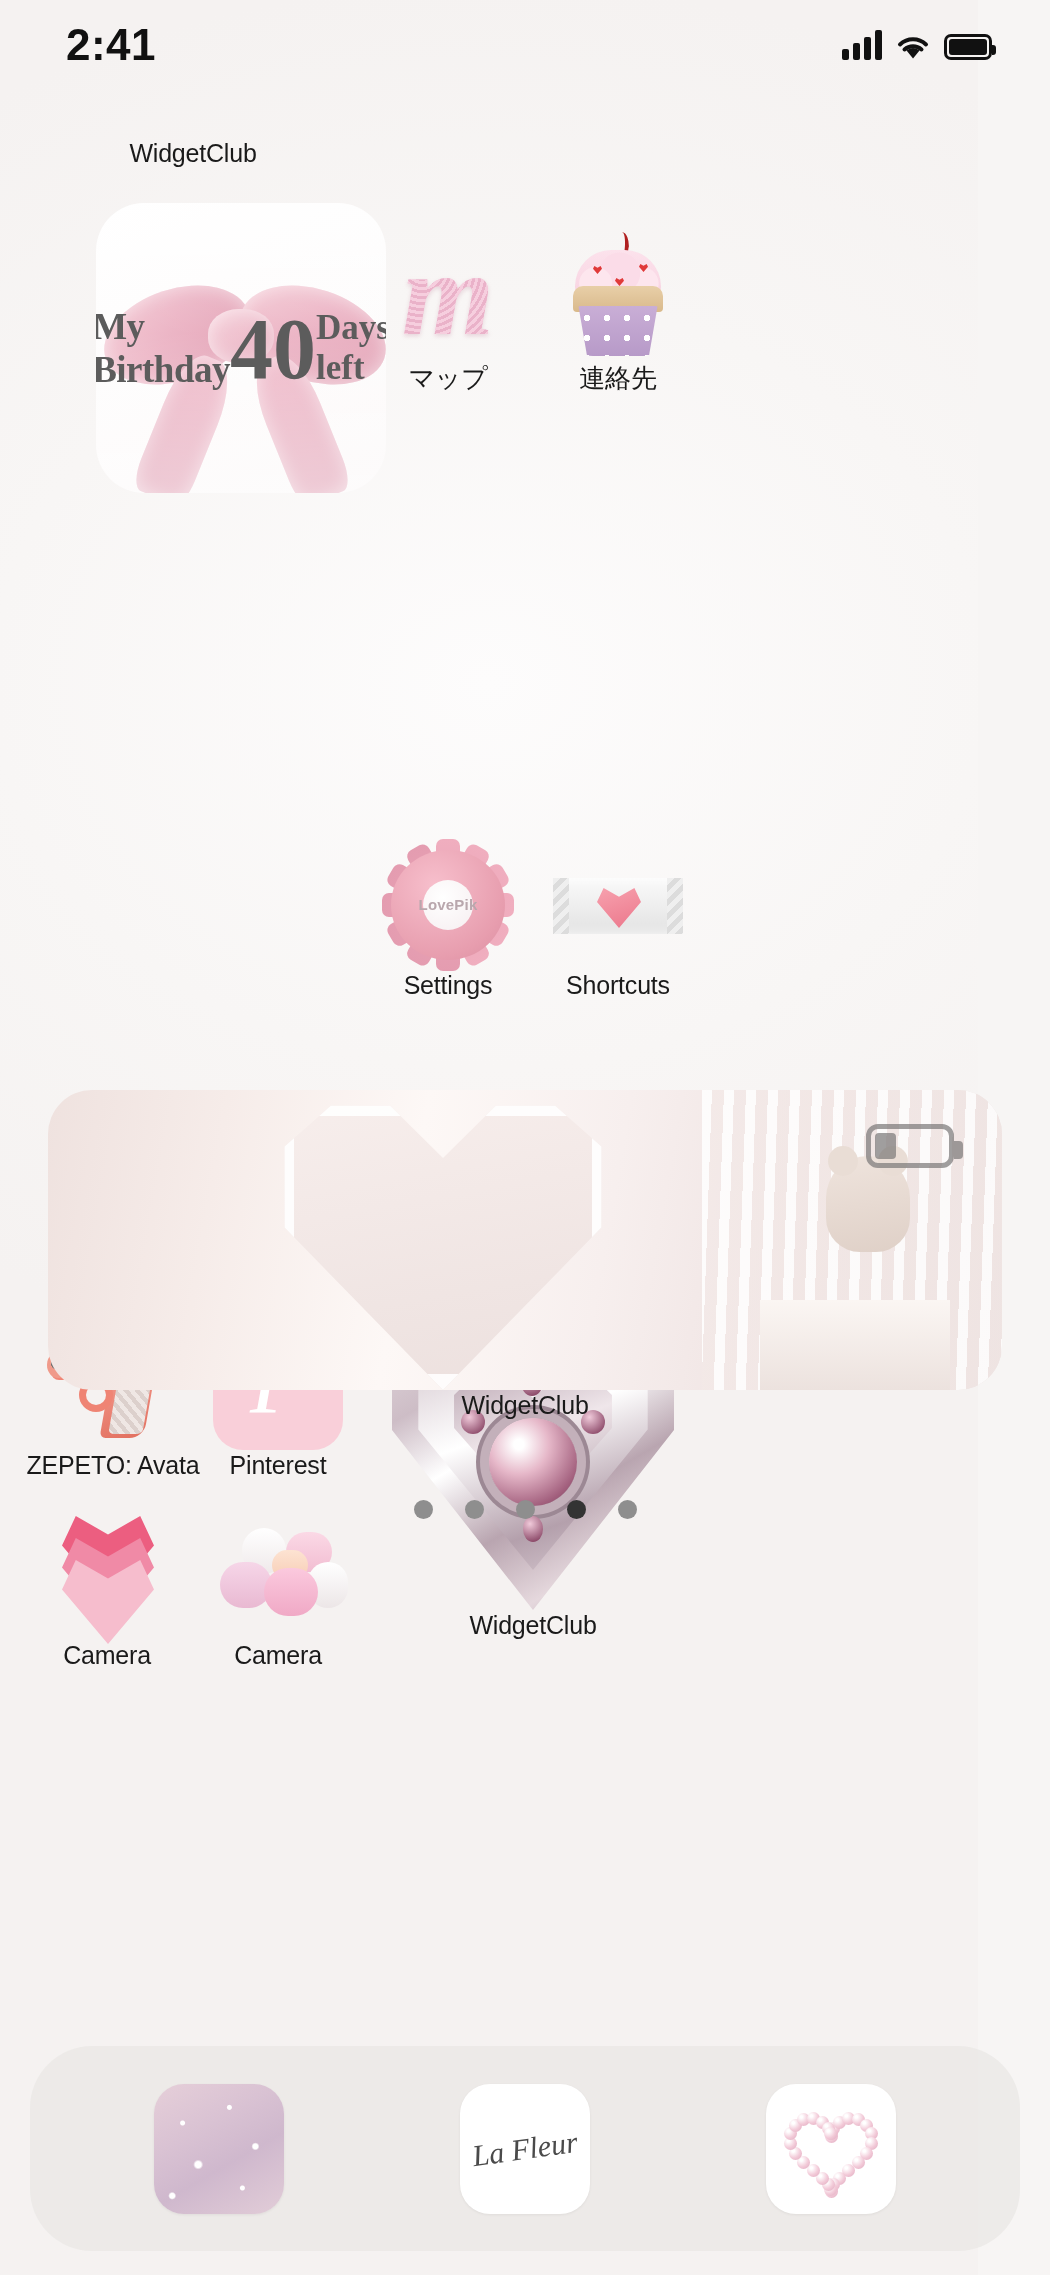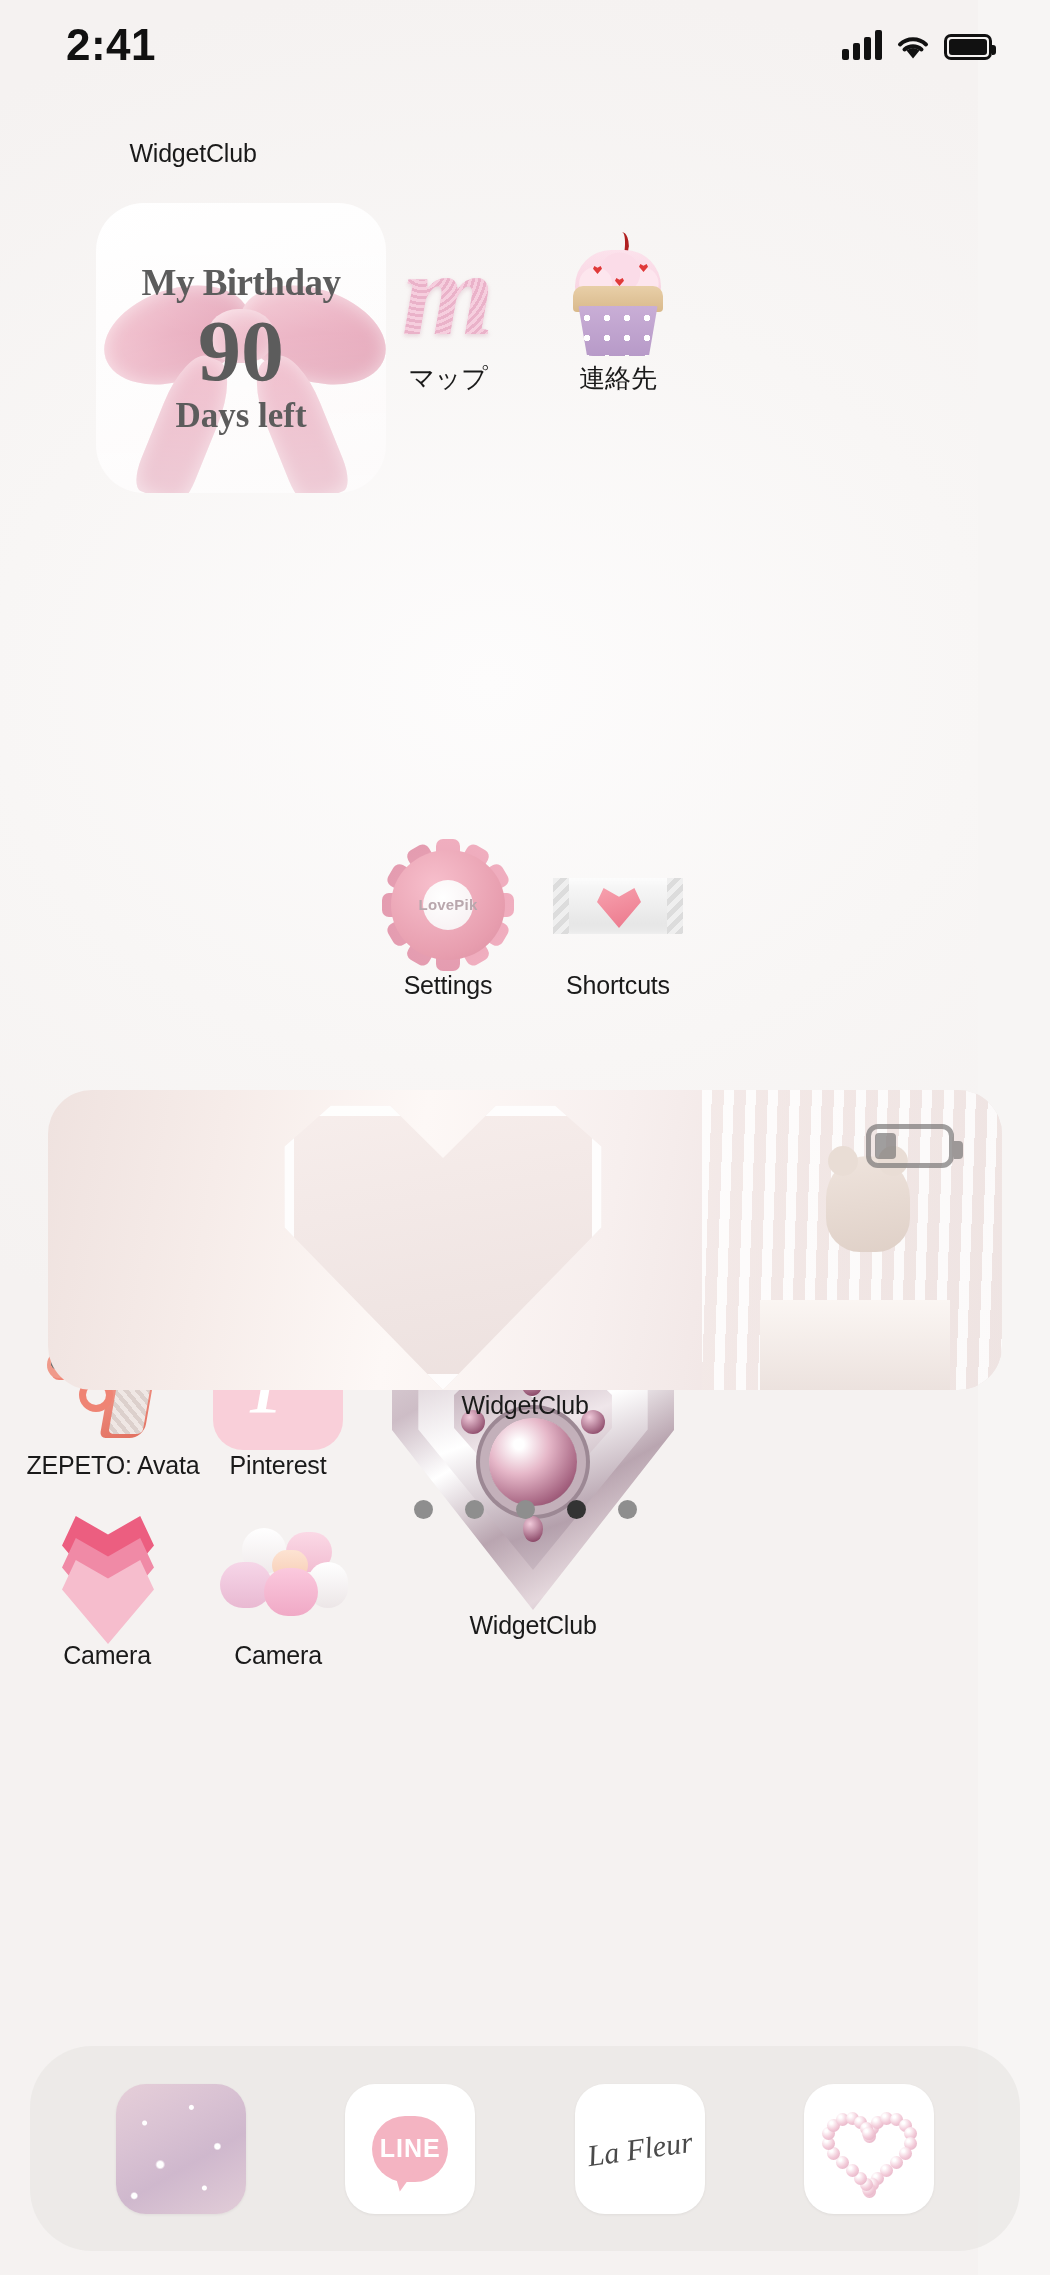--- a/index.html
+++ b/index.html
@@ -75,21 +75,21 @@
     background:linear-gradient(180deg,#eeb3c4,#e09fb3); }
   .bow .knot {
     width:66px;height:54px; left:112px; top:106px; border-radius:46%;
     background:linear-gradient(145deg,#f6cdd8,#e3a0b4);
   }
   .bow::after{
     content:""; position:absolute; inset:0;
     background:linear-gradient(180deg,rgba(255,255,255,.35) 0%,rgba(255,255,255,.15) 45%,rgba(255,255,255,.45) 100%);
   }
   .bday-text {
-    position:absolute; inset:0; display:flex; flex-direction:column;
+    position:absolute; inset:0; display:flex; flex-direction:row;
     align-items:center; justify-content:center;
     font-family:"Liberation Serif", serif; color:#5c5c5c; z-index:3;
   }
   .bday-title { font-size:37px; font-weight:700; letter-spacing:-0.5px; }
   .bday-num  { font-size:86px; font-weight:700; line-height:1.0; margin:4px 0 2px; }
   .bday-sub  { font-size:35px; font-weight:700; }
 
   
   .ico { width:130px; height:130px; position:relative; }
 
@@ -390,21 +390,21 @@
         <div class="bday">
           <div class="bow">
             <span class="loop l1"></span>
               <span class="loop l2"></span>
             <span class="loop t1"></span>
               <span class="loop t2"></span>
             <span class="loop knot"></span>
           </div>
           <div class="bday-text">
             <div class="bday-title">My Birthday</div>
-            <div class="bday-num">90</div>
+            <div class="bday-num">40</div>
             <div class="bday-sub">Days left</div>
           </div>
         </div>
         <div class="app-label">WidgetClub</div>
       </div>
 
       <div class="cell" style="position:absolute; left:383px; top:140px; width:130px;">
         <div class="ico">
           <div class="maps-m">m</div>
         </div>
@@ -534,25 +534,20 @@
       <i class="on"></i>
       <i></i>
     </div>
 
   </div>
 
   <div class="dock">
 
     <div class="dock-ico d-lights"></div>
 
-    <div class="dock-ico d-line">
-      <div class="line-bub">
-        <span>LINE</span>
-      </div>
-    </div>
 
     <div class="dock-ico d-fleur">
       <span>La Fleur</span>
     </div>
 
     <div class="dock-ico d-pearl">
       <div class="pearl-heart">
           <i style="left: 41.5px; top: 24px;"></i>
           <i style="left: 41.8739px; top: 21.8474px;"></i>
           <i style="left: 44.2992px; top: 16.4577px;"></i>

